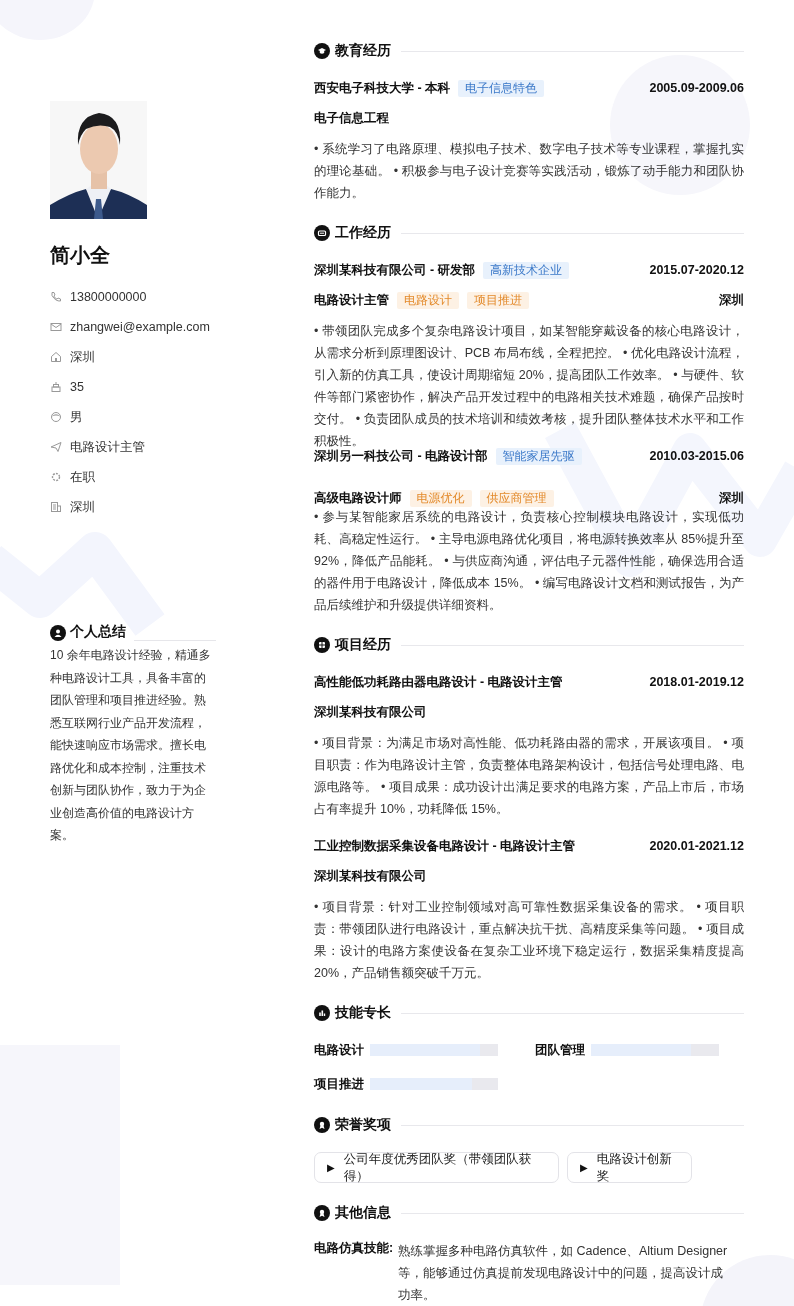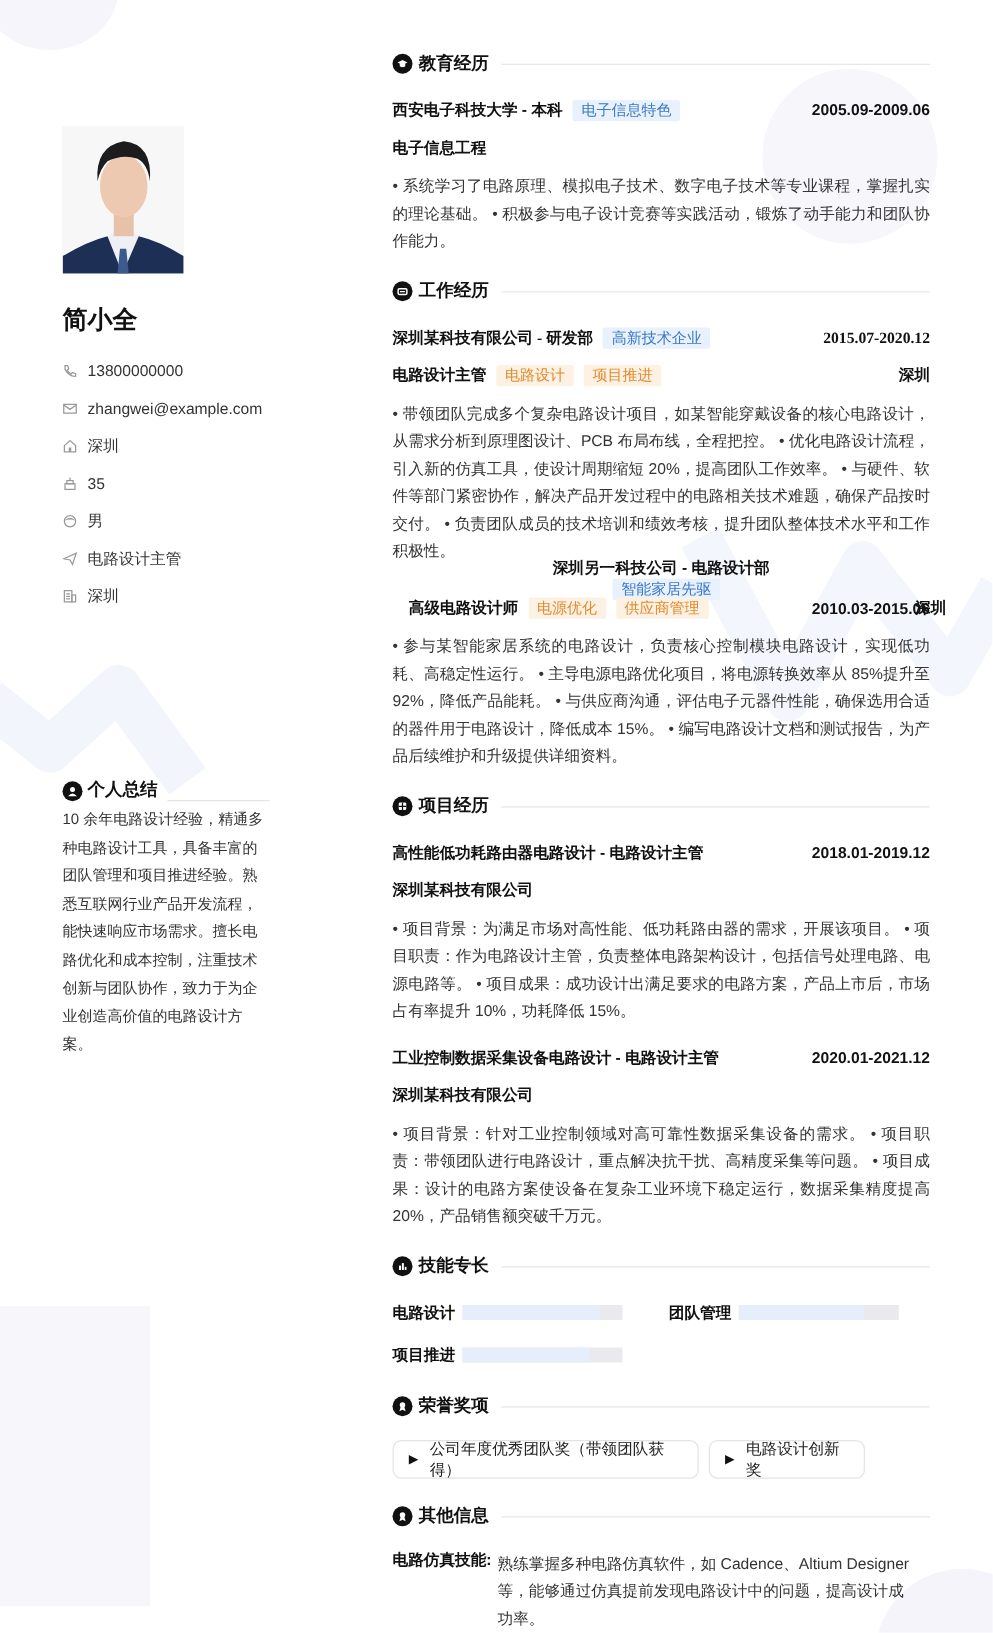--- a/index.html
+++ b/index.html
@@ -123,20 +123,28 @@
     <span class="ico">
         <svg viewBox="0 0 12 12">
           <path d="M1 6 L11 1.5 L8 10.5 L6 7 Z" fill="none" stroke="#999" stroke-width="1"></path>
         </svg>
       </span>
     <span>电路设计主管</span>
   </div>
   <div class="info-row">
     <span class="ico">
         <svg viewBox="0 0 12 12">
+          <circle cx="6" cy="6" r="3.5" fill="none" stroke="#999" stroke-width="1.4" stroke-dasharray="2 1.2"></circle>
+        </svg>
+      </span>
+    <span>在职</span>
+  </div>
+  <div class="info-row">
+    <span class="ico">
+        <svg viewBox="0 0 12 12">
           <rect x="1.5" y="1.5" width="6" height="9" fill="none" stroke="#999" stroke-width="1"></rect>
           <rect x="7.5" y="5" width="3" height="5.5" fill="none" stroke="#999" stroke-width="1"></rect>
           <line x1="3" y1="4" x2="6" y2="4" stroke="#999"></line>
           <line x1="3" y1="6" x2="6" y2="6" stroke="#999"></line>
           <line x1="3" y1="8" x2="6" y2="8" stroke="#999"></line>
         </svg>
       </span>
     <span>深圳</span>
   </div>
 </div>
@@ -177,39 +185,39 @@
   <span class="circle-ico">
       <svg viewBox="0 0 10 10">
         <rect x="1.5" y="3" width="7" height="4.5" rx="1" fill="none" stroke="#fff" stroke-width="1.2"></rect>
         <line x1="3" y1="5.2" x2="7" y2="5.2" stroke="#fff" stroke-width="1"></line>
       </svg>
     </span>
   <span class="label">工作经历</span>
   <span class="line"></span>
 </div>
 
-<div class="row" style="top:260px;font-family:Liberation Serif, serif;">
+<div class="row" style="top:260px;">
   <span class="title">深圳某科技有限公司 - 研发部</span>
   <span class="tag-blue">高新技术企业</span>
   <span class="date">2015.07-2020.12</span>
 </div>
 <div class="row" style="top:290px;">
   <span class="title">电路设计主管</span>
   <span class="tag-orange">电路设计</span>
   <span class="tag-orange">项目推进</span>
   <span class="city">深圳</span>
 </div>
 <div class="desc" style="top:320px;">• 带领团队完成多个复杂电路设计项目，如某智能穿戴设备的核心电路设计，从需求分析到原理图设计、PCB 布局布线，全程把控。 • 优化电路设计流程，引入新的仿真工具，使设计周期缩短 20%，提高团队工作效率。 • 与硬件、软件等部门紧密协作，解决产品开发过程中的电路相关技术难题，确保产品按时交付。 • 负责团队成员的技术培训和绩效考核，提升团队整体技术水平和工作积极性。</div>
 
-<div class="row" style="top:446px;flex-direction:column;">
+<div class="row" style="top:446px;">
   <span class="title">深圳另一科技公司 - 电路设计部</span>
   <span class="tag-blue">智能家居先驱</span>
   <span class="date">2010.03-2015.06</span>
 </div>
-<div class="row" style="top:476px;margin-left:13px;">
+<div class="row" style="top:488px;">
   <span class="title">高级电路设计师</span>
   <span class="tag-orange">电源优化</span>
   <span class="tag-orange">供应商管理</span>
   <span class="city">深圳</span>
 </div>
 <div class="desc" style="top:506px;">• 参与某智能家居系统的电路设计，负责核心控制模块电路设计，实现低功耗、高稳定性运行。 • 主导电源电路优化项目，将电源转换效率从 85%提升至 92%，降低产品能耗。 • 与供应商沟通，评估电子元器件性能，确保选用合适的器件用于电路设计，降低成本 15%。 • 编写电路设计文档和测试报告，为产品后续维护和升级提供详细资料。</div>
 
 <div class="section-head" style="top:635px;">
   <span class="circle-ico">
       <svg viewBox="0 0 10 10">

